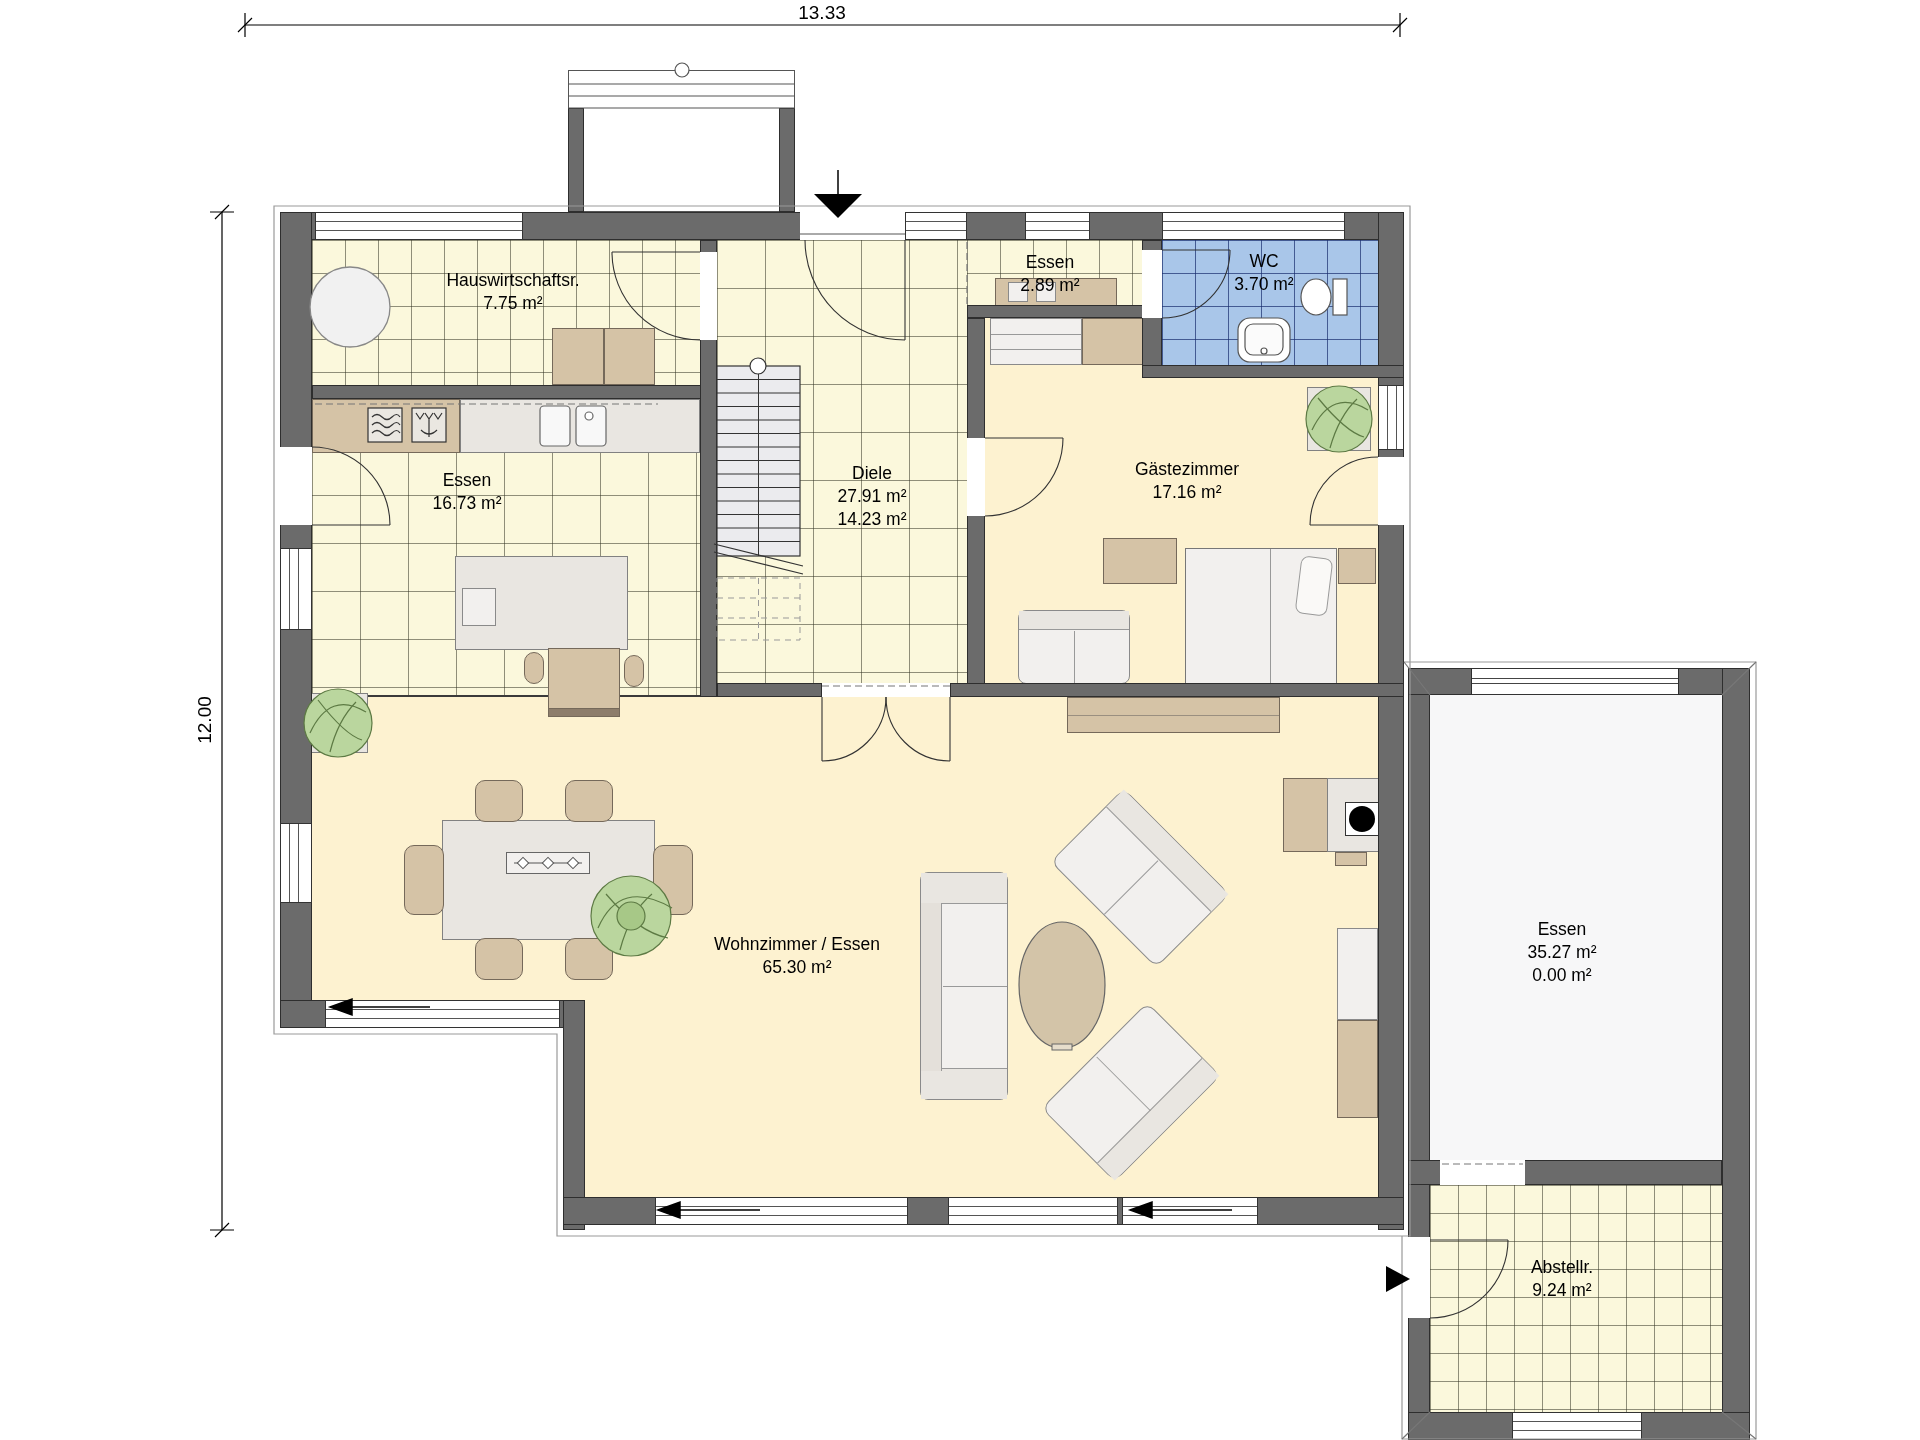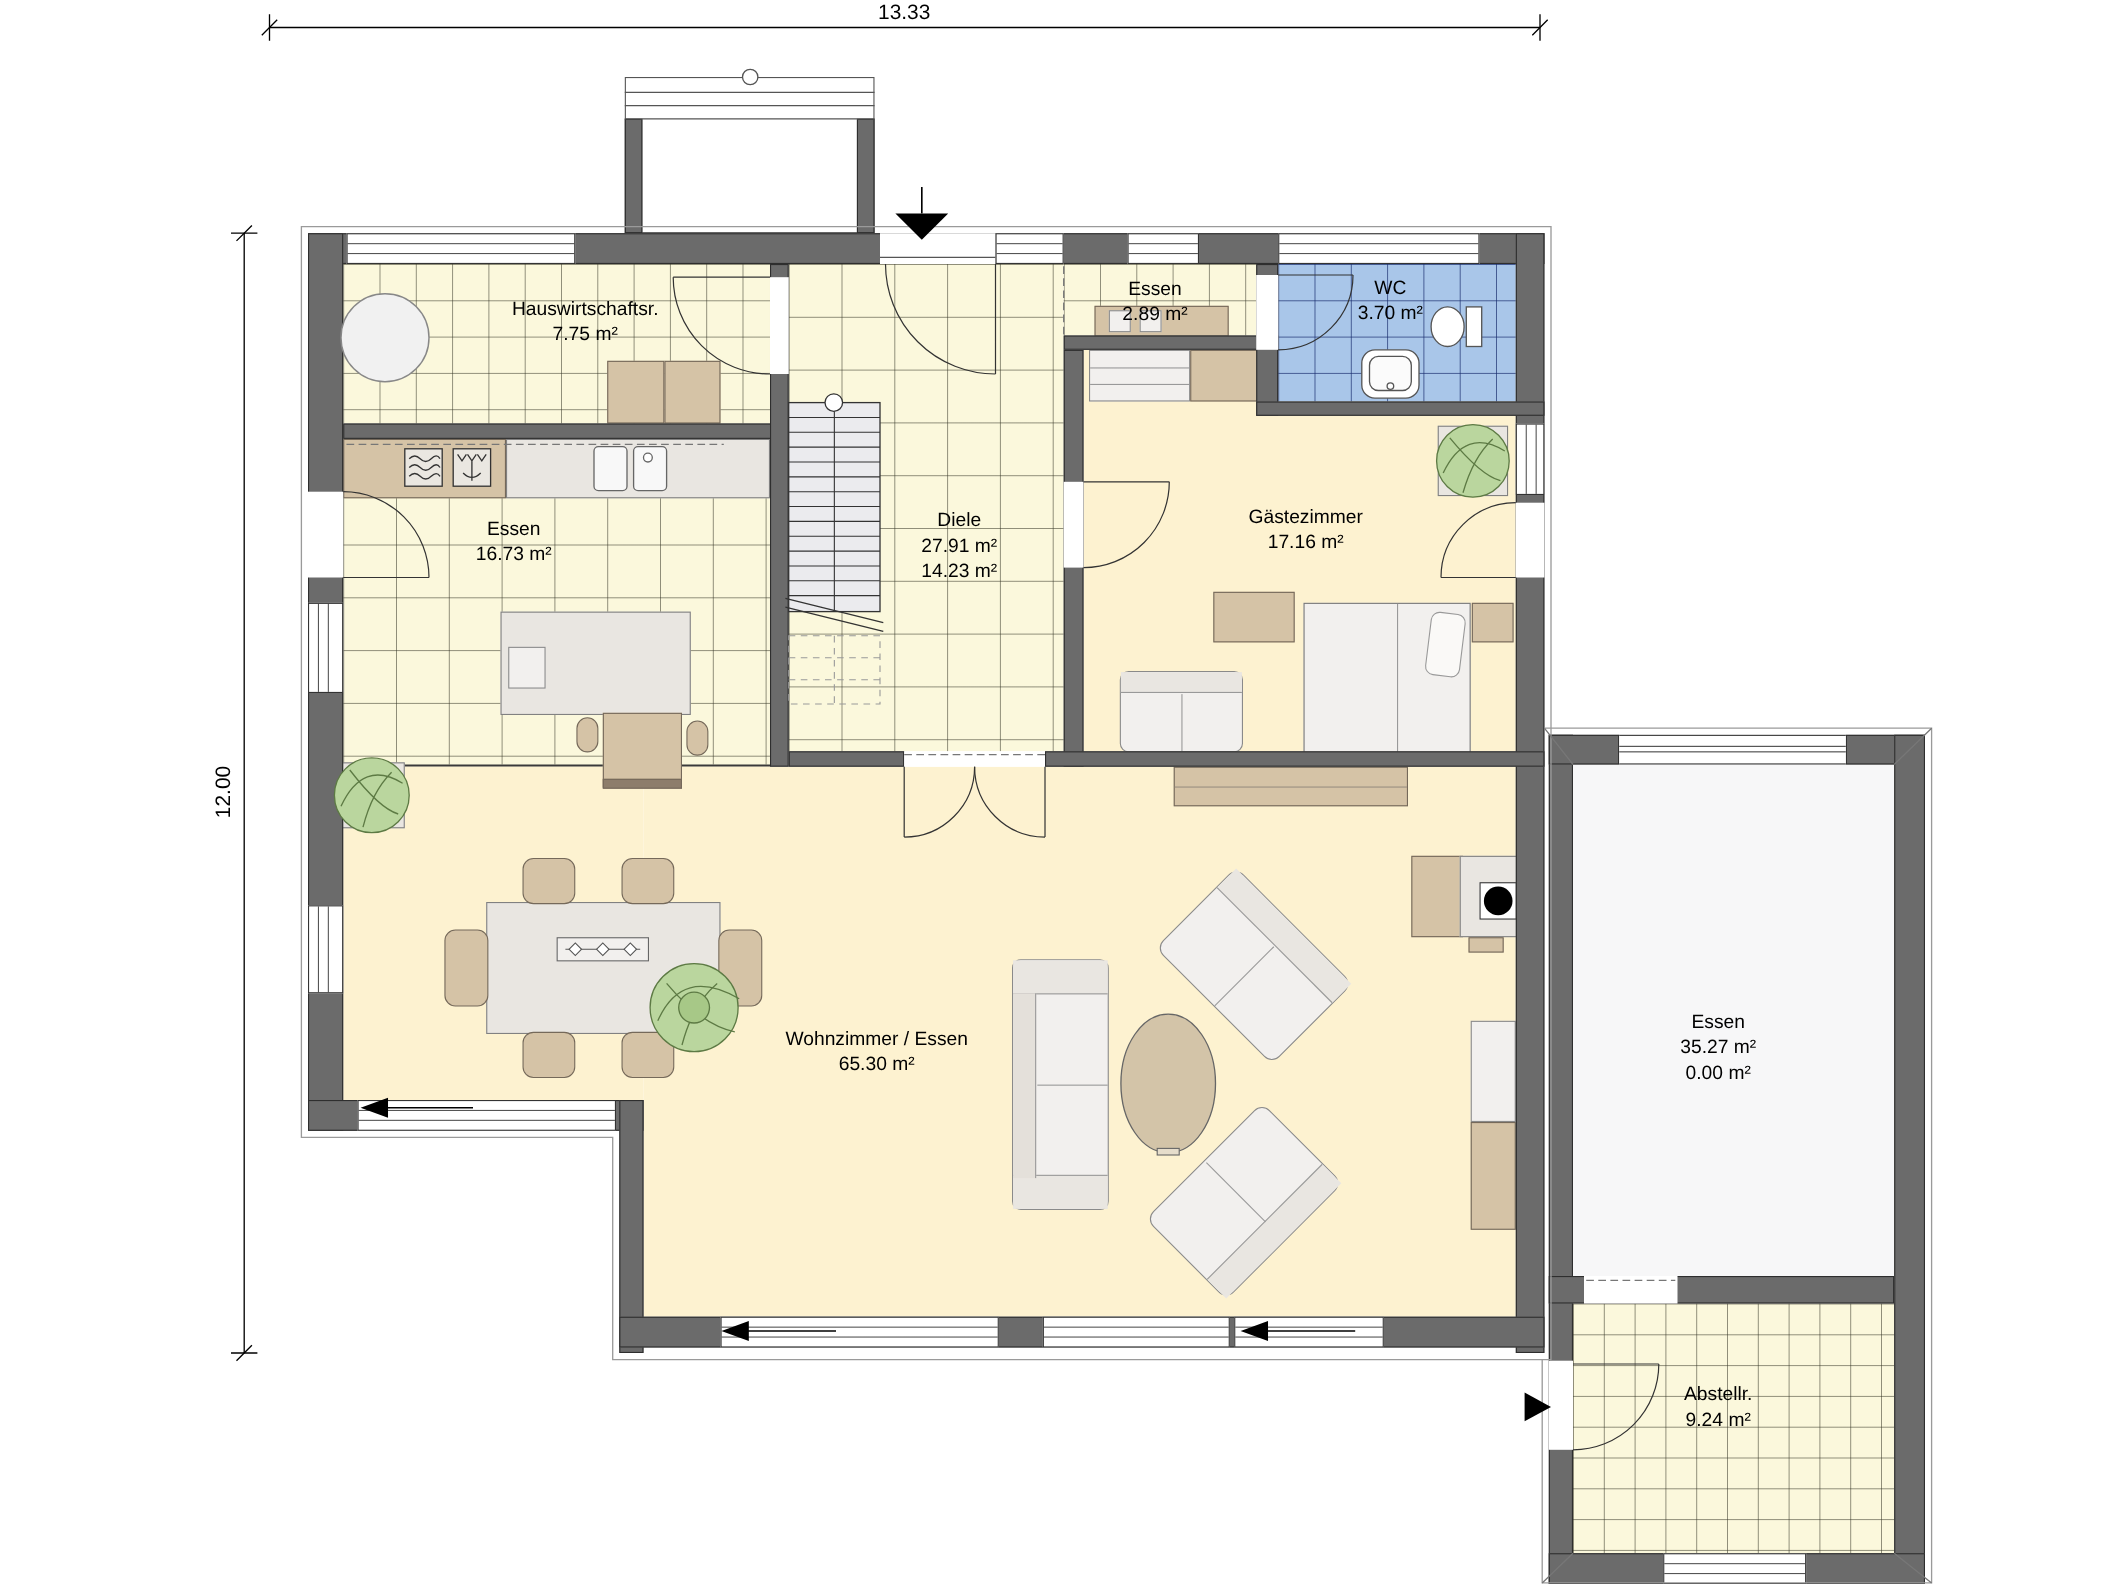--- a/index.html
+++ b/index.html
@@ -284,21 +284,21 @@
     <g stroke="#555" stroke-width="1">
       <path d="M 514 863 H 582"></path>
       <rect x="519" y="859" width="8" height="8" fill="#fff" transform="rotate(45 523 863)"></rect>
       <rect x="544" y="859" width="8" height="8" fill="#fff" transform="rotate(45 548 863)"></rect>
       <rect x="569" y="859" width="8" height="8" fill="#fff" transform="rotate(45 573 863)"></rect>
     </g>
 
     <path d="M 800 234 H 905" stroke="#555" stroke-width="1"></path>
   </svg>
 
-  <div class="label" style="left:532px;top:292px;">
+  <div class="label" style="left:513px;top:292px;">
     <div>Hauswirtschaftsr.</div>
     <div>7.75 m²</div>
   </div>
   <div class="label" style="left:1050px;top:274px;">
     <div>Essen</div>
     <div>2.89 m²</div>
   </div>
   <div class="label" style="left:1264px;top:273px;">
     <div>WC</div>
     <div>3.70 m²</div>

